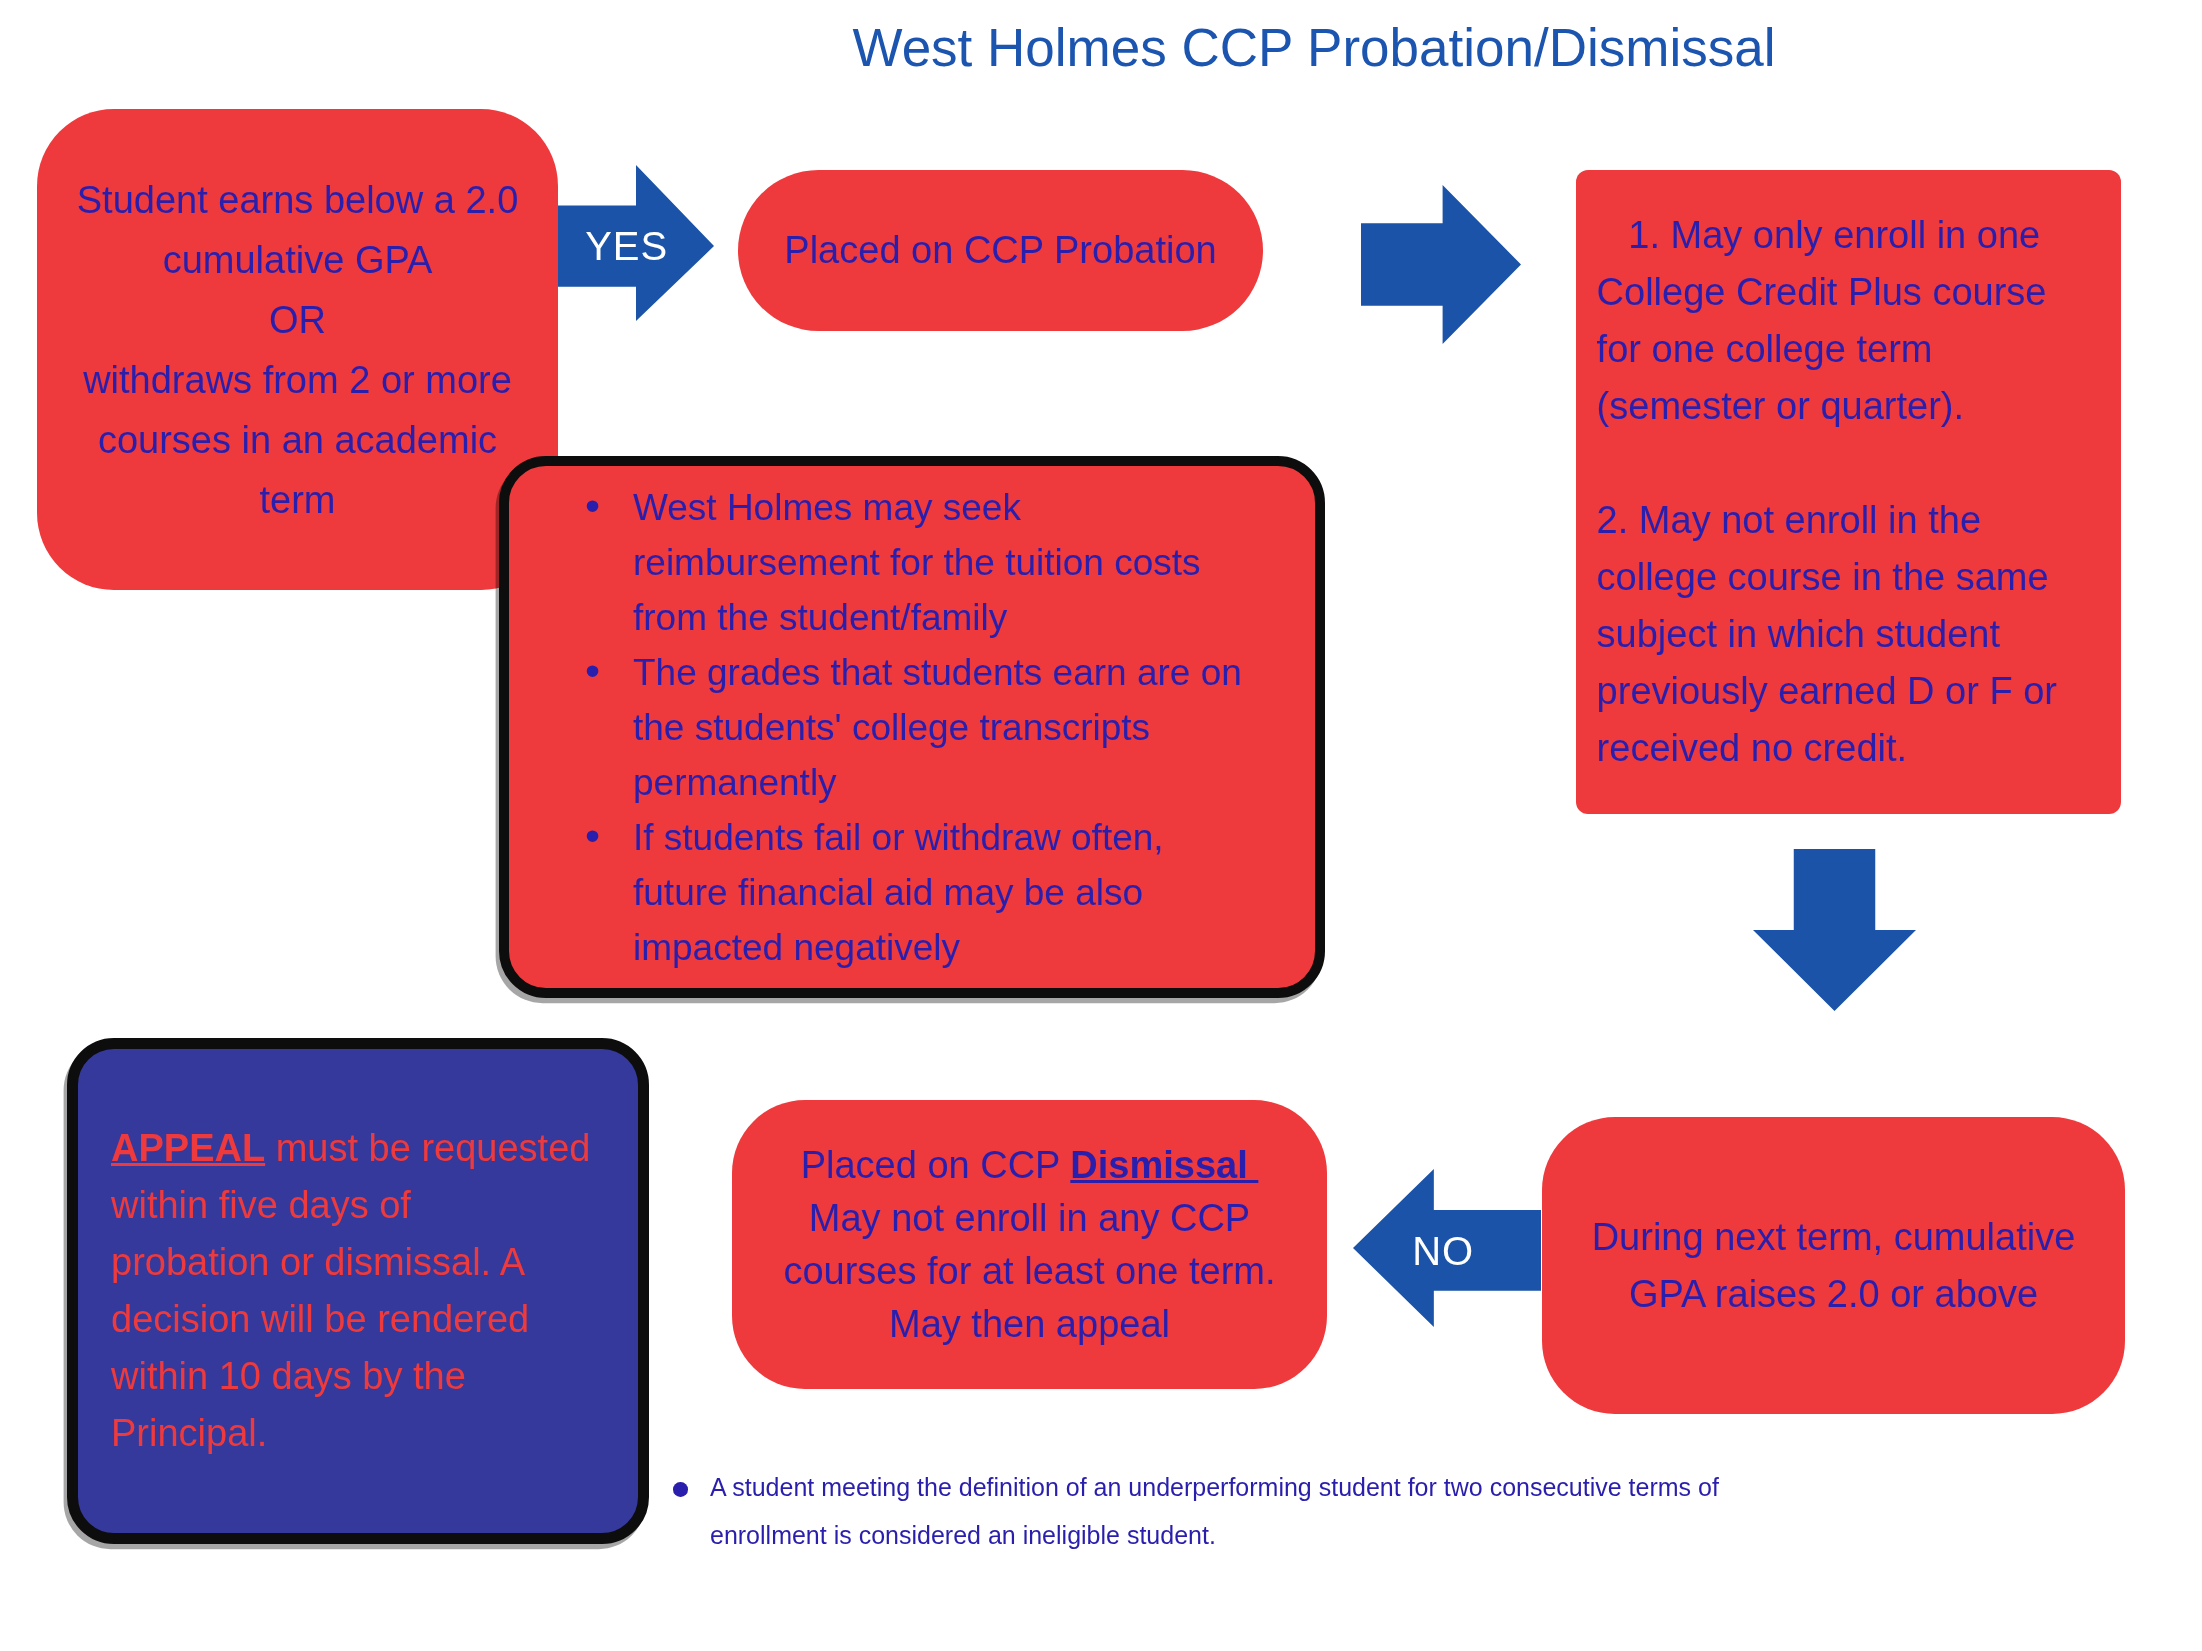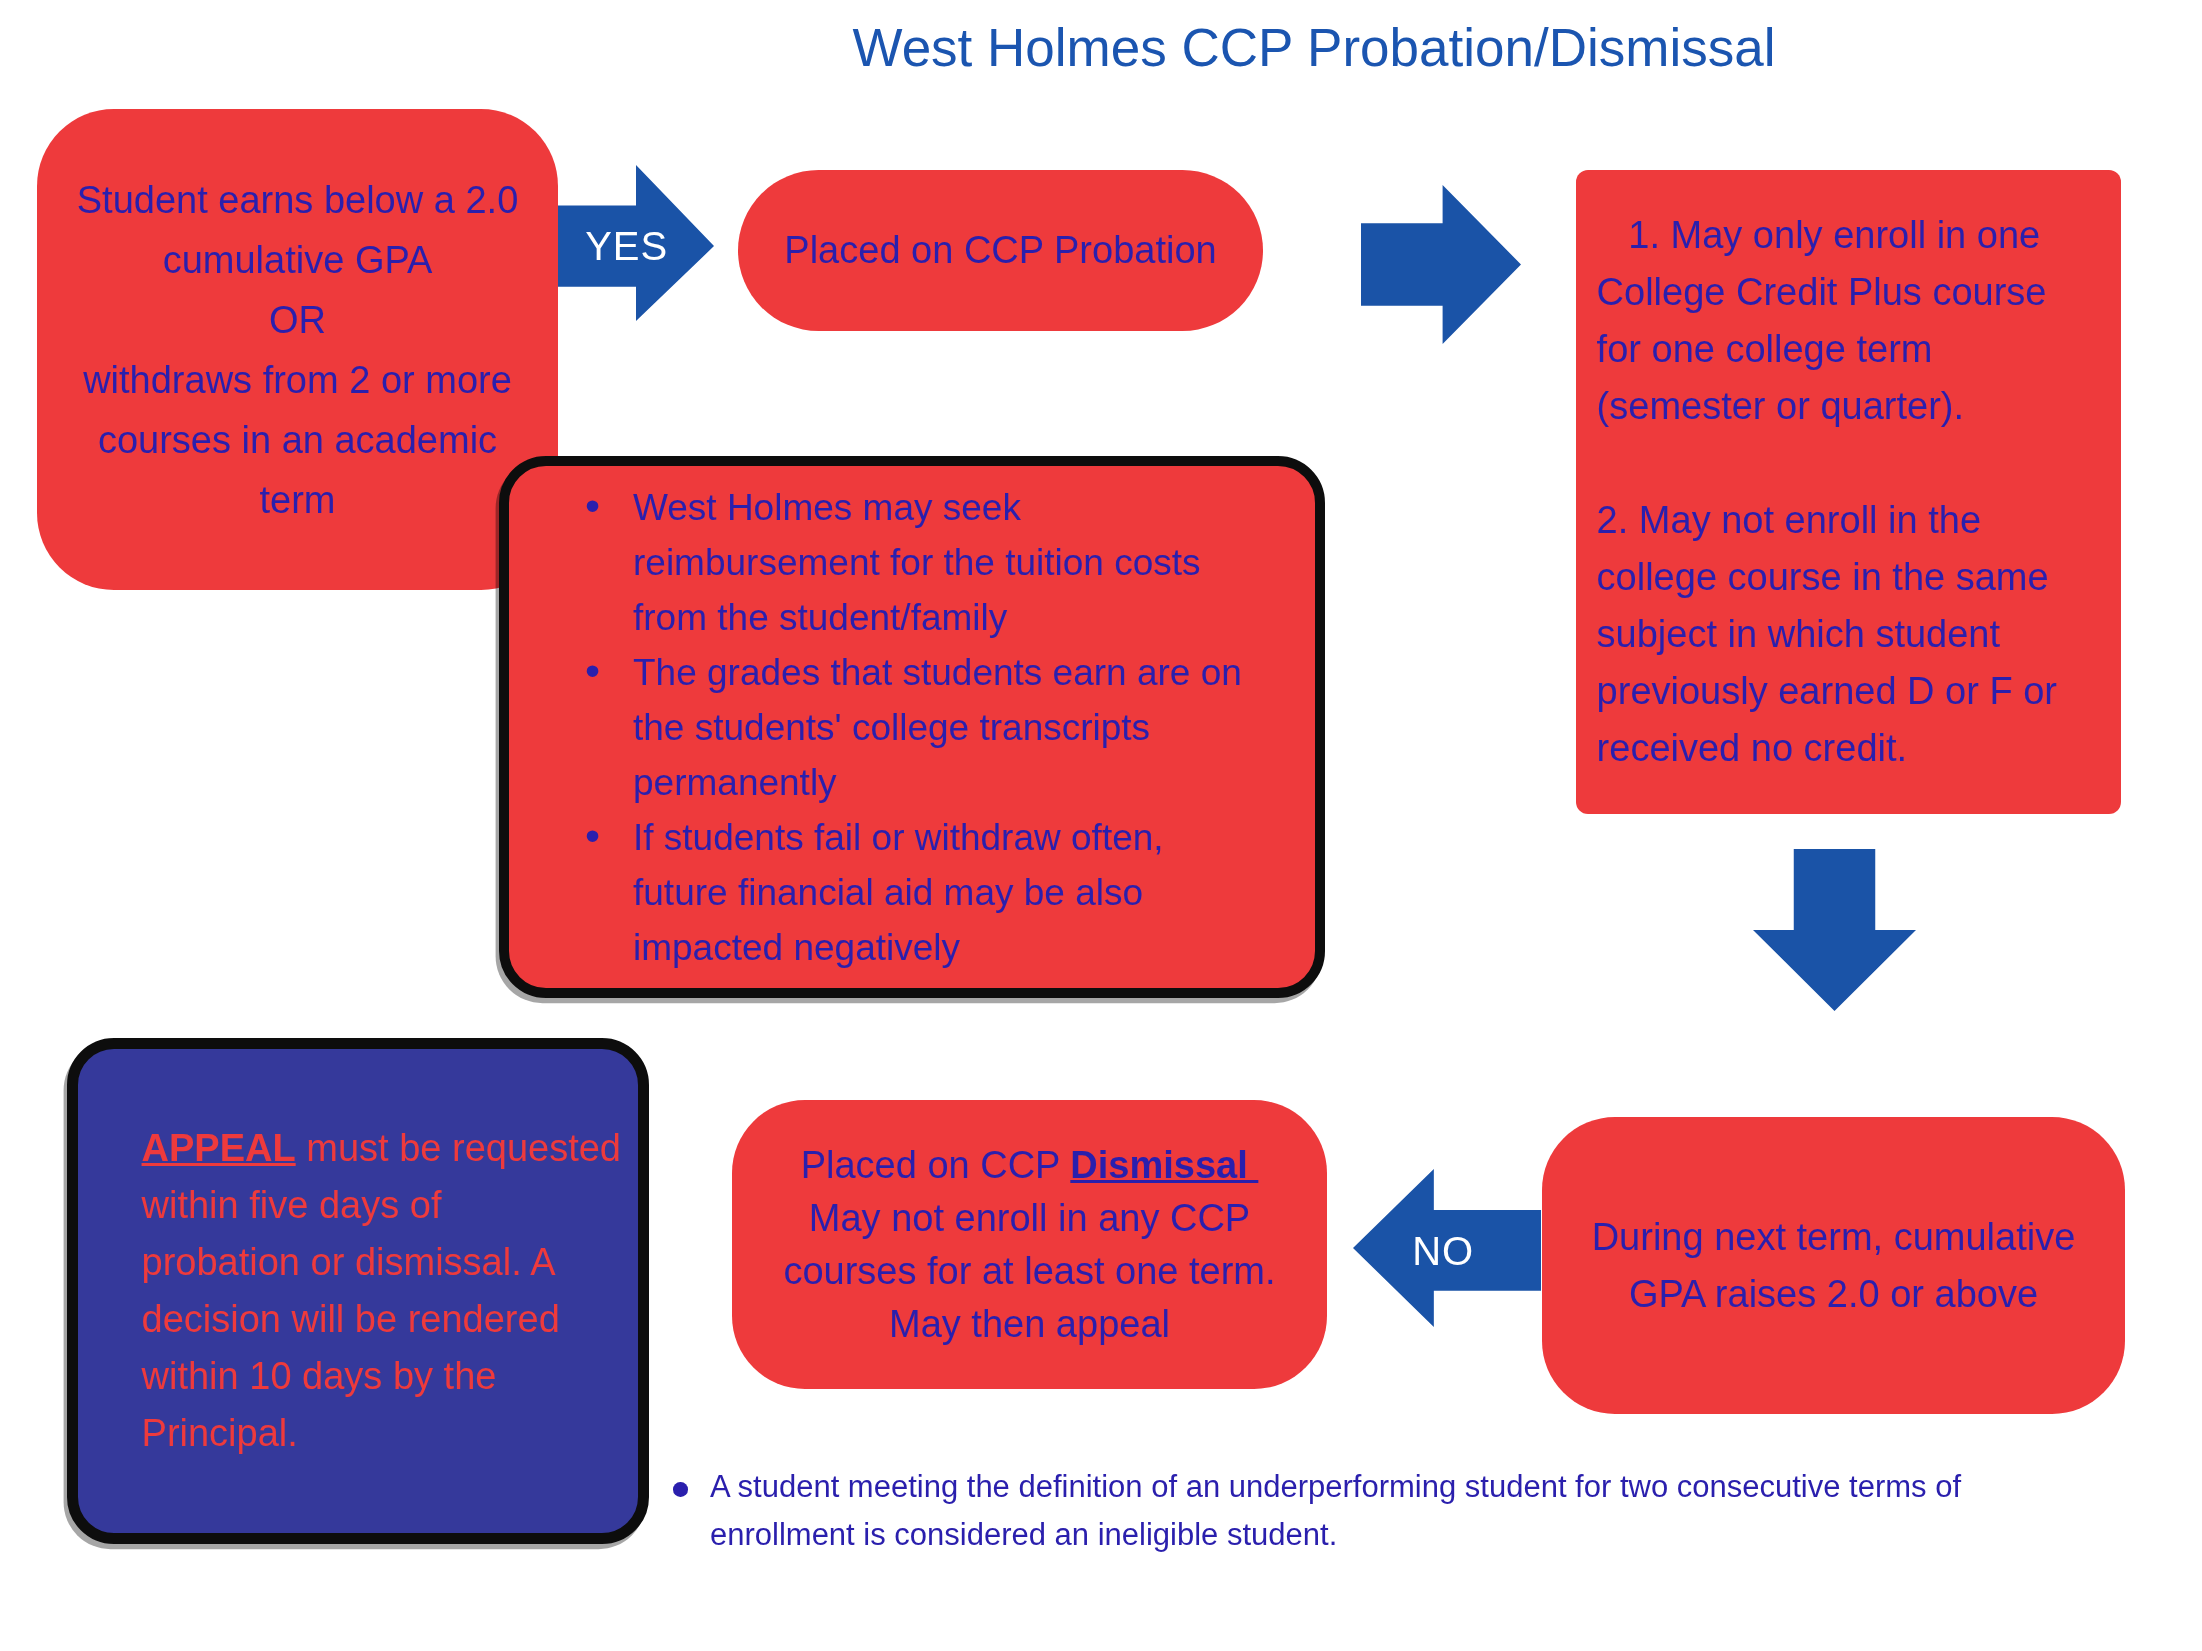--- a/index.html
+++ b/index.html
@@ -34,40 +34,40 @@
   #box-consequences li{position:relative;}
   #box-consequences li::before{content:"\2022";position:absolute;left:-48px;top:-1.7px;font-size:43px;}
   
   #box-gpa{left:1542px;top:1080px;width:583px;height:297px;border-radius:73px;margin-top:37px;}
   #box-gpa .boxtext{line-height:57px;}
   
   #box-dismissal{left:732px;top:1100px;width:595px;height:289px;border-radius:73px;}
   #box-dismissal .boxtext{line-height:53px;}
   
   #box-appeal{left:67px;top:1038px;width:582px;height:506px;border-radius:47px;border:11.2px solid #0d0d0d;
-    background:#35399b;box-shadow:-3.4px 5.2px 0 rgba(0,0,0,0.35);align-items:flex-end;padding-left:21px;}
+    background:#35399b;box-shadow:-3.4px 5.2px 0 rgba(0,0,0,0.35);align-items:flex-start;}
   #box-appeal .boxtext{color:#ee3a3c;text-align:left;line-height:57px;padding:0 17px 0 33px;}
   .bu{font-weight:bold;text-decoration:underline;white-space:pre;}
   
   .arrow{position:absolute;background:#1a53a7;}
   #arrow-yes{left:558px;top:165px;width:156px;height:156px;
     clip-path:polygon(0 26%,50% 26%,50% 0,100% 52%,50% 100%,50% 78%,0 78%);}
   #arrow-right{left:1361px;top:185px;width:160px;height:159px;
     clip-path:polygon(0 24%,51% 24%,51% 0,100% 50%,51% 100%,51% 76%,0 76%);}
   #arrow-down{left:1753px;top:849px;width:163px;height:162px;
     clip-path:polygon(25% 0,75% 0,75% 50%,100% 50%,50% 100%,0 50%,25% 50%);}
   #arrow-no{left:1353px;top:1169px;width:188px;height:158px;
     clip-path:polygon(100% 26%,43% 26%,43% 0,0 50%,43% 100%,43% 77%,100% 77%);}
   .arrow-label{position:absolute;color:#ffffff;font-size:40px;letter-spacing:0.9px;}
   #arrow-yes .arrow-label{left:44%;top:52%;transform:translate(-50%,-50%);}
   #arrow-no .arrow-label{left:48%;top:52%;transform:translate(-50%,-50%);}
   
   #footnote{position:absolute;left:673px;top:1463px;width:1531px;display:flex;align-items:flex-start;}
   #footnote .dot{width:14.6px;height:14.6px;border-radius:50%;background:#2a1fad;margin:19px 22.4px 0 0;flex:none;}
-  #footnote .note-text{color:#2a1fad;font-size:31px;line-height:48px;text-align:left;}
+  #footnote .note-text{color:#2a1fad;font-size:25px;line-height:48px;text-align:left;}
 </style>
 </head>
 <body>
 
 <div id="canvas">
 
   <h1 id="page-title">West Holmes CCP Probation/Dismissal</h1>
 
   <div class="box" id="box-condition">
     <div class="boxtext">Student earns below a 2.0<br>cumulative GPA<br>OR<br>withdraws from 2 or more<br>courses in an academic<br>term</div>

